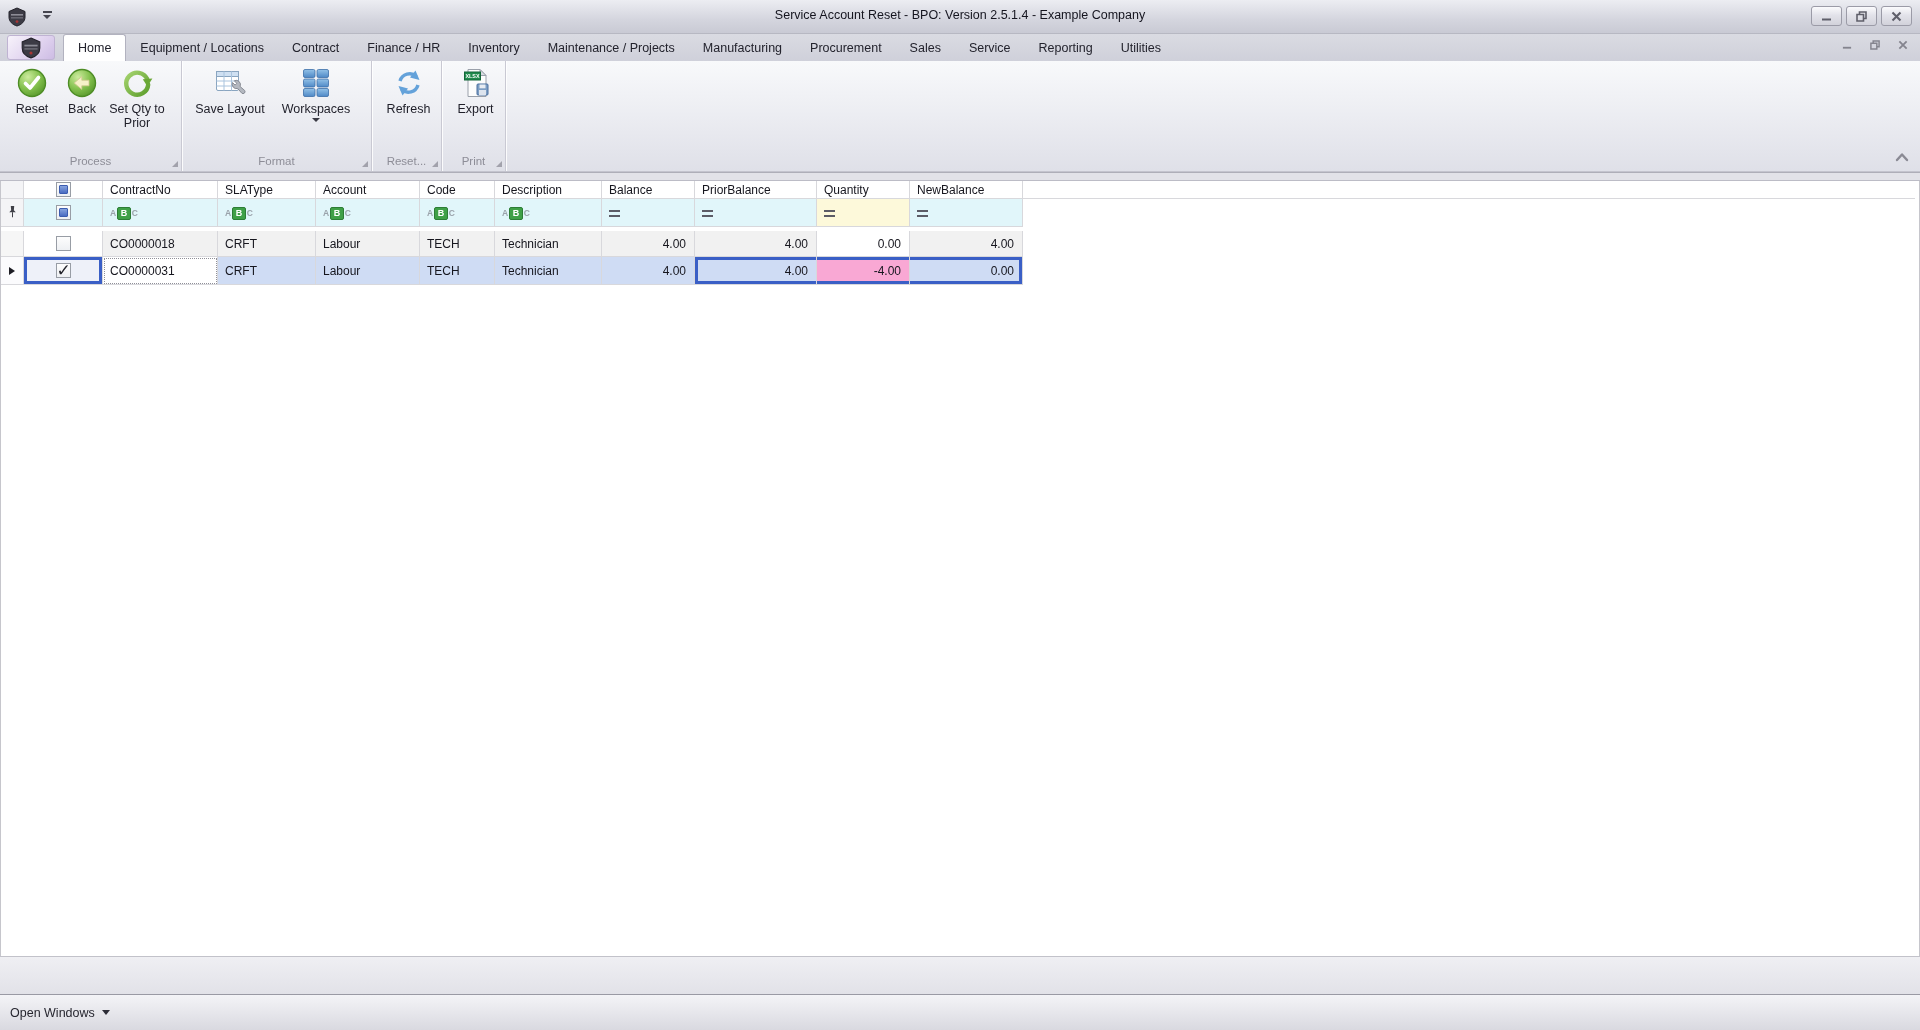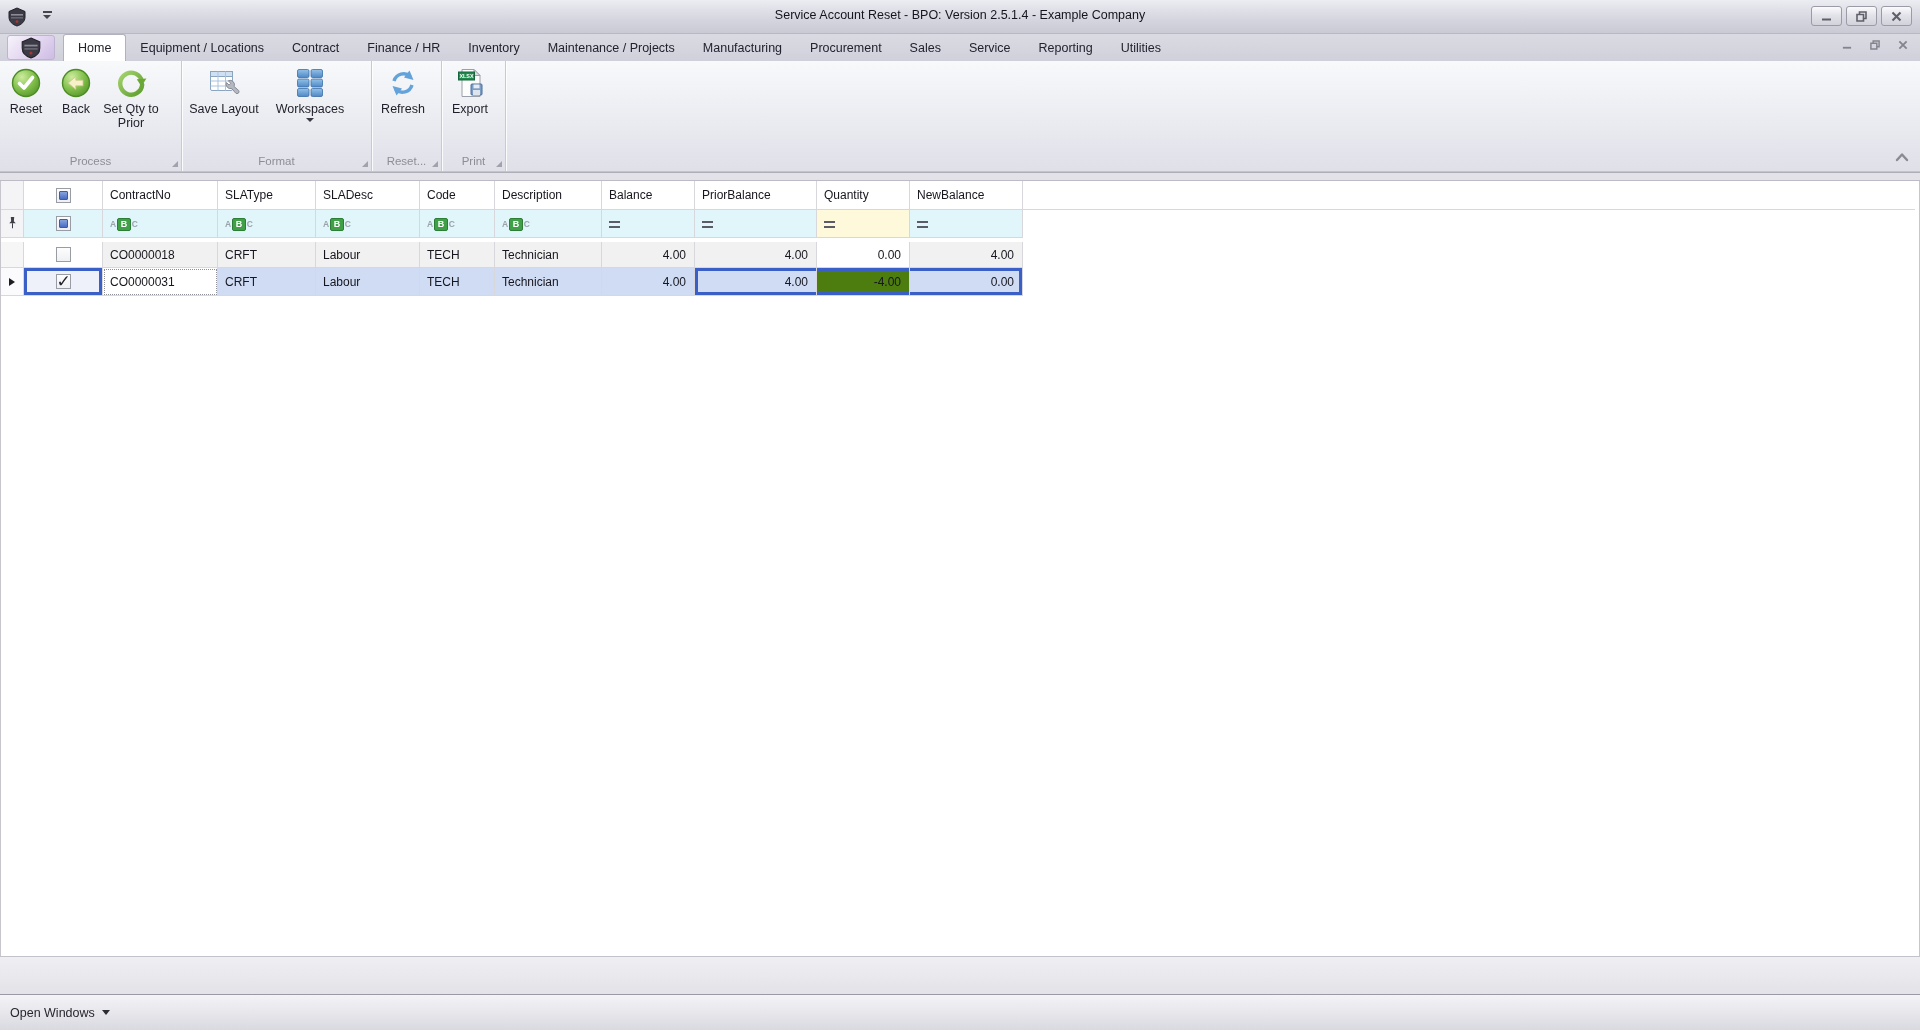--- a/index.html
+++ b/index.html
@@ -32,21 +32,21 @@
     font-size:12.5px; color:#23232d; white-space:nowrap; cursor:default; }
   .tab.active { background:#fff; border:1px solid #b2b2bf; border-bottom:none;
     border-radius:3px 3px 0 0; height:27px; }
   .childbtns { position:absolute; right:12px; top:6px; display:flex; gap:18px; align-items:center; }
 
   
   .ribbon { position:relative; height:111px; flex:0 0 111px;
     background:linear-gradient(#f8f9fb,#e8e9ef 65%,#dfe0e8); border-bottom:1px solid #c4c4ce; display:flex; }
   .rgroup { position:relative; display:flex; flex-direction:column; height:100%;
     border-right:1px solid #c9c9d3; box-shadow:1px 0 0 rgba(255,255,255,.85); }
-  .rbtns { flex:1; display:flex; align-items:flex-start; padding:3px 2px 0 0; }
+  .rbtns { flex:1; display:flex; align-items:flex-start; padding:3px 2px 0 6px; }
   .rbtn { display:flex; flex-direction:column; align-items:center; padding-top:3px;
     border-radius:3px; cursor:default; }
   .rbtn .ricon { width:32px; height:32px; margin-bottom:3px; }
   .rlabel { font-size:12.5px; line-height:14px; text-align:center; color:#1f1f29; }
   .caret-dn { width:0; height:0; margin-top:2px;
     border-left:4px solid transparent; border-right:4px solid transparent; border-top:4px solid #3a3a44; }
   .rcap { position:relative; height:19px; line-height:18px; text-align:center;
     font-size:11.5px; color:#8d8d97; }
   .launcher { position:absolute; right:3px; bottom:4px; width:0; height:0;
     border-bottom:6px solid #a2a2ac; border-left:6px solid transparent; }
@@ -63,39 +63,39 @@
     background:linear-gradient(115deg, transparent 25%, rgba(176,146,219,.28) 43%,
       rgba(255,255,255,.95) 52%, rgba(148,112,208,.5) 61%, rgba(196,176,232,.3) 74%,
       rgba(156,126,212,.38) 92%); }
 
   
   .gridarea { flex:1; background:#fff; border-left:1px solid #c6c6cc; border-right:1px solid #c6c6cc; overflow:hidden; }
   table.grid { border-collapse:separate; border-spacing:0; table-layout:fixed; width:1914px; }
   .grid td, .grid th { padding:0; font-weight:normal; font-size:12px; color:#16161e;
     border-right:1px solid #d8d8dc; border-bottom:1px solid #d8d8dc; overflow:hidden; white-space:nowrap; vertical-align:middle; }
   .grid .filler { border:none; background:transparent; }
-  tr.hdr td, tr.hdr th { height:29px; background:#fff; text-align:left; padding-left:7px; }
+  tr.hdr td, tr.hdr th { height:18px; background:#fff; text-align:left; padding-left:7px; }
   tr.hdr .ind { background:#f4f4f6; padding:0; }
   tr.hdr .cbcell, tr.flt .cbcell { text-align:center; padding:0; }
   tr.hdr .filler { border-bottom:1px solid #d8d8dc; }
   tr.flt td { height:28px; background:#e1f6fa; padding-left:7px; }
   tr.flt .ind { background:#f4f4f6; text-align:center; padding:0; }
   tr.flt .qty { background:#fdf9da; }
   tr.sp td { height:4px; background:#fff; border:none; }
   tr.data td { height:26px; background:#f1f1f1; padding-left:7px; }
   tr.data .ind { background:#f6f6f6; padding:0; text-align:center; }
   tr.data .cbcell { background:#fff; text-align:center; padding:0; }
   tr.data .num { text-align:right; padding:0 8px 0 0; }
   tr.data .qty { background:#fff; }
   tr.sel td { height:28px; background:#cfdcf4; }
   tr.sel .ind { background:#fbfbfd; }
   tr.sel .cbcell { background:#eef1f9; box-shadow:inset 0 0 0 3px #3a5fc6; }
   tr.sel .focus-edit { background:#fff; outline:1px dotted #8f8f98; outline-offset:-2px; }
   tr.sel .fb-left  { box-shadow:inset 0 3px 0 #3a5fc6, inset 0 -3px 0 #3a5fc6, inset 3px 0 0 #3a5fc6; }
-  tr.sel .fb-mid   { background:#4d7c0f; box-shadow:inset 0 3px 0 #3a5fc6, inset 0 -3px 0 #3a5fc6; }
+  tr.sel .fb-mid   { background:#f9a8d4; box-shadow:inset 0 3px 0 #3a5fc6, inset 0 -3px 0 #3a5fc6; }
   tr.sel .fb-right { box-shadow:inset 0 3px 0 #3a5fc6, inset 0 -3px 0 #3a5fc6, inset -3px 0 0 #3a5fc6; }
 
   
   .cb { position:relative; display:inline-block; width:15px; height:15px;
     border:1px solid #989da5; background:linear-gradient(#fdfdfd,#eef0f3); vertical-align:middle; }
   .cb.filled::after { content:""; position:absolute; left:2px; top:2px; right:2px; bottom:2px;
     background:linear-gradient(#87a3de,#4a6cc2); border:1px solid #3c5cb0; border-radius:1px; }
   .cb.checked::after { content:"\2713"; position:absolute; left:0px; top:-4px;
     font-size:17px; font-weight:bold; color:#23232a; }
 
@@ -353,21 +353,21 @@
           <col style="width:113px">
           <col>
       </colgroup>
 
       <tbody>
           <tr class="hdr">
         <td class="ind"></td>
         <th class="cbcell"><span class="cb filled"></span></th>
         <th>ContractNo</th>
         <th>SLAType</th>
-        <th>SLADesc</th>
+        <th>Account</th>
         <th>Code</th>
         <th>Description</th>
         <th>Balance</th>
         <th>PriorBalance</th>
         <th>Quantity</th>
         <th>NewBalance</th>
         <th class="filler"></th>
       </tr>
 
       <tr class="flt">

